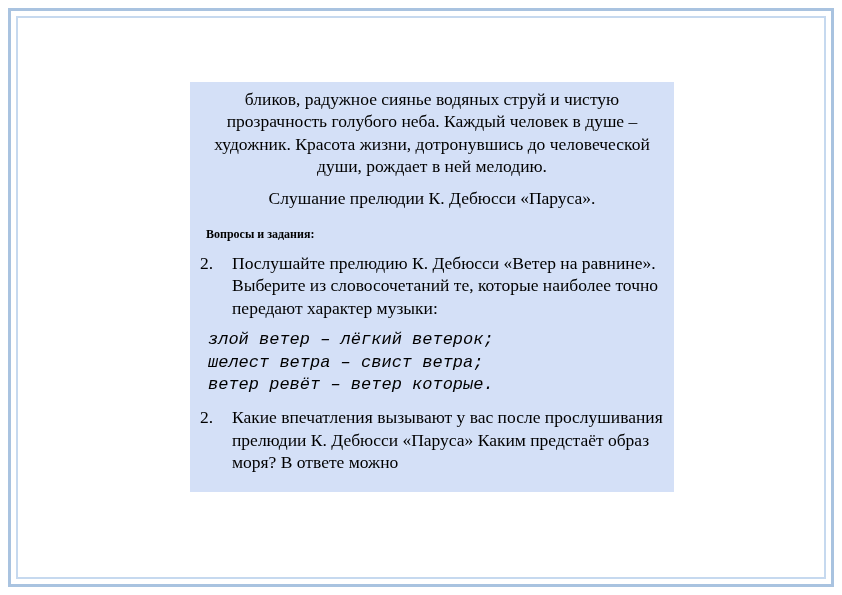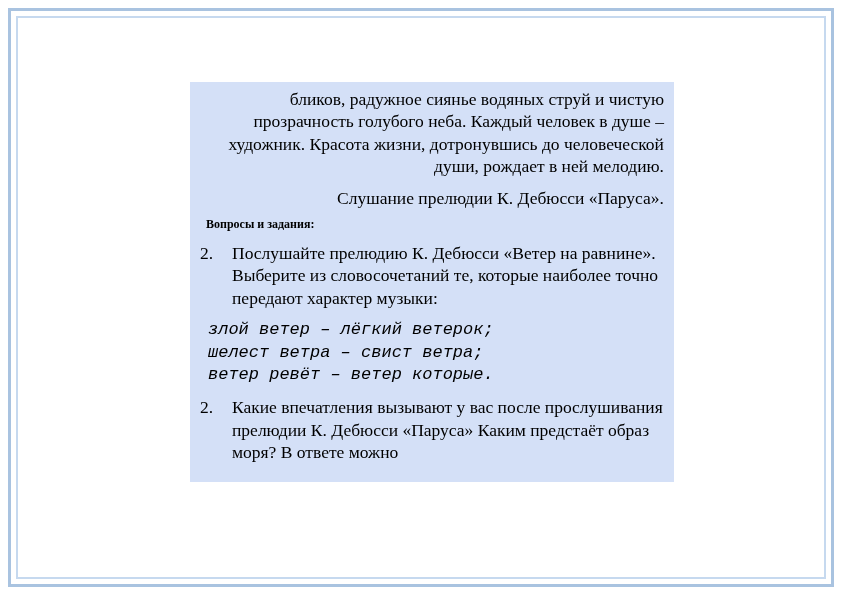--- a/index.html
+++ b/index.html
@@ -46,24 +46,24 @@
     width: 484px;
     background: #d4e0f7;
     padding: 6px 10px 8px 10px;
     box-sizing: border-box;
   }
   .para {
     font-size: 17.5px;
     line-height: 1.28;
     color: #000000;
     margin: 0 0 9px 0;
-    text-align: right;
+    text-align: center;
   }
   .para.tight {
-    margin-bottom: 8px;
+    margin-bottom: 18px;
   }
   .heading {
     font-size: 12px;
     font-weight: bold;
     color: #000000;
     margin: 0 0 10px 0;
     padding-left: 6px;
   }
   .numbered {
     position: relative;

